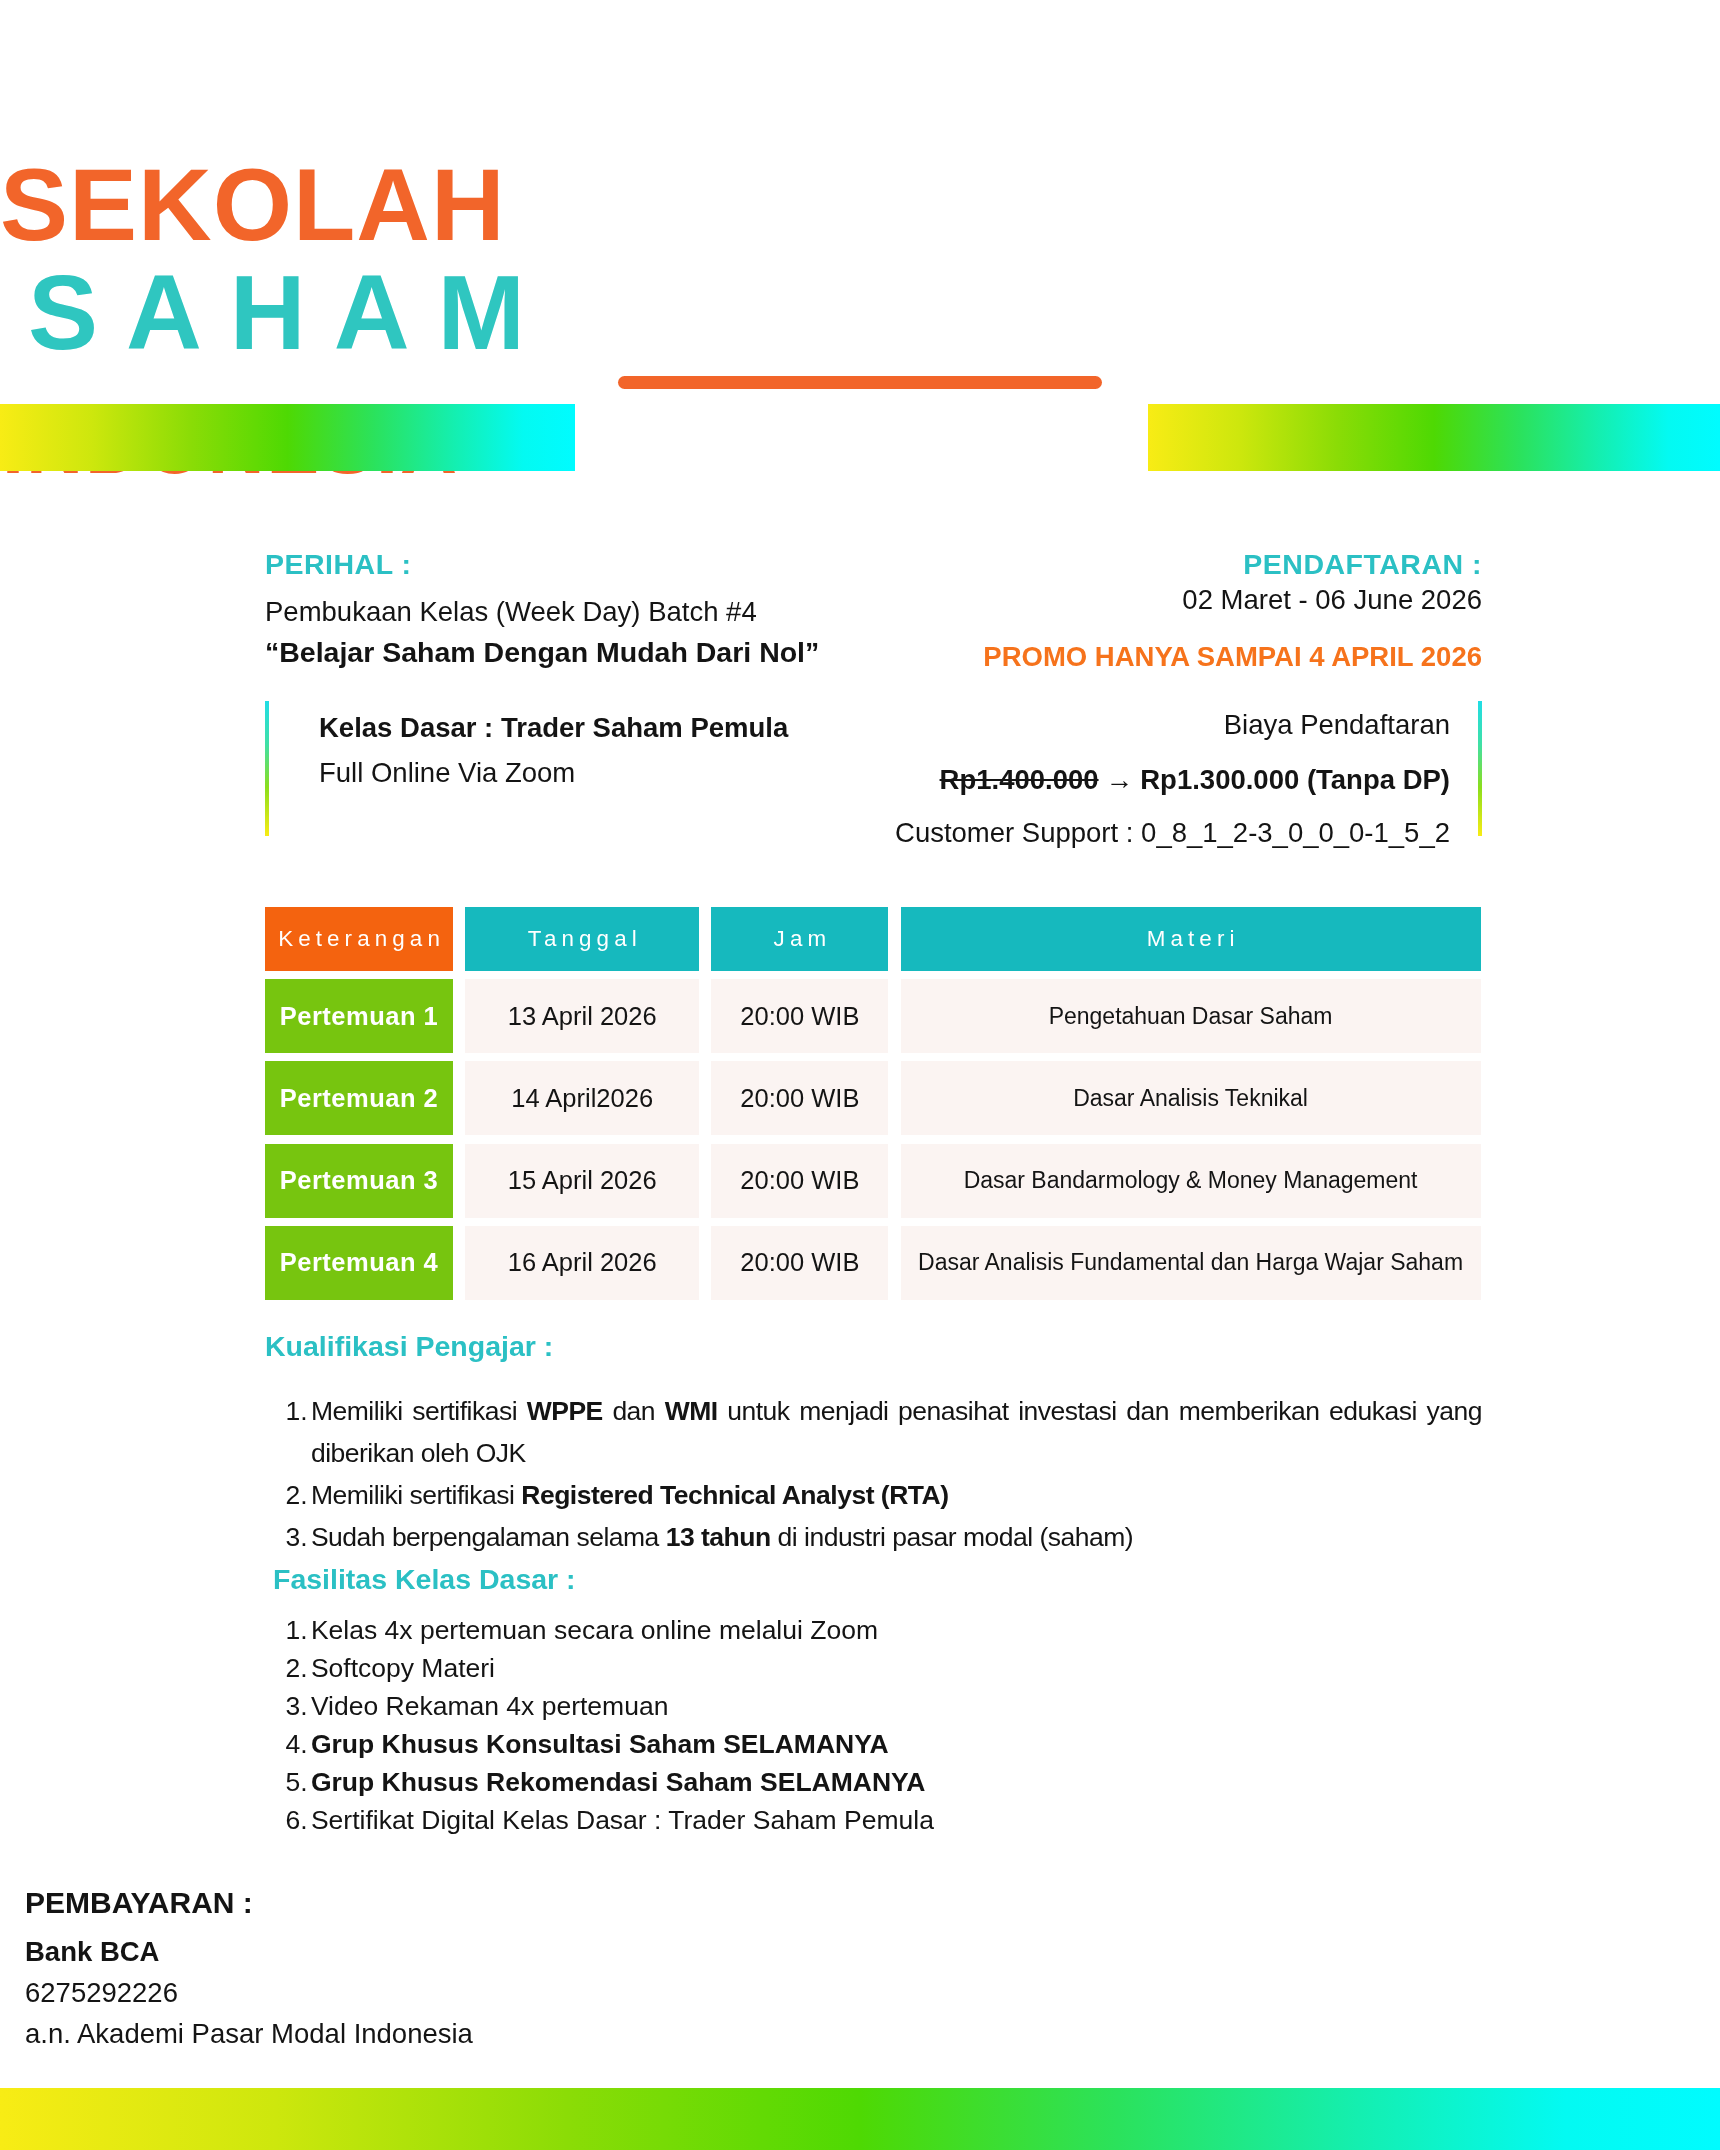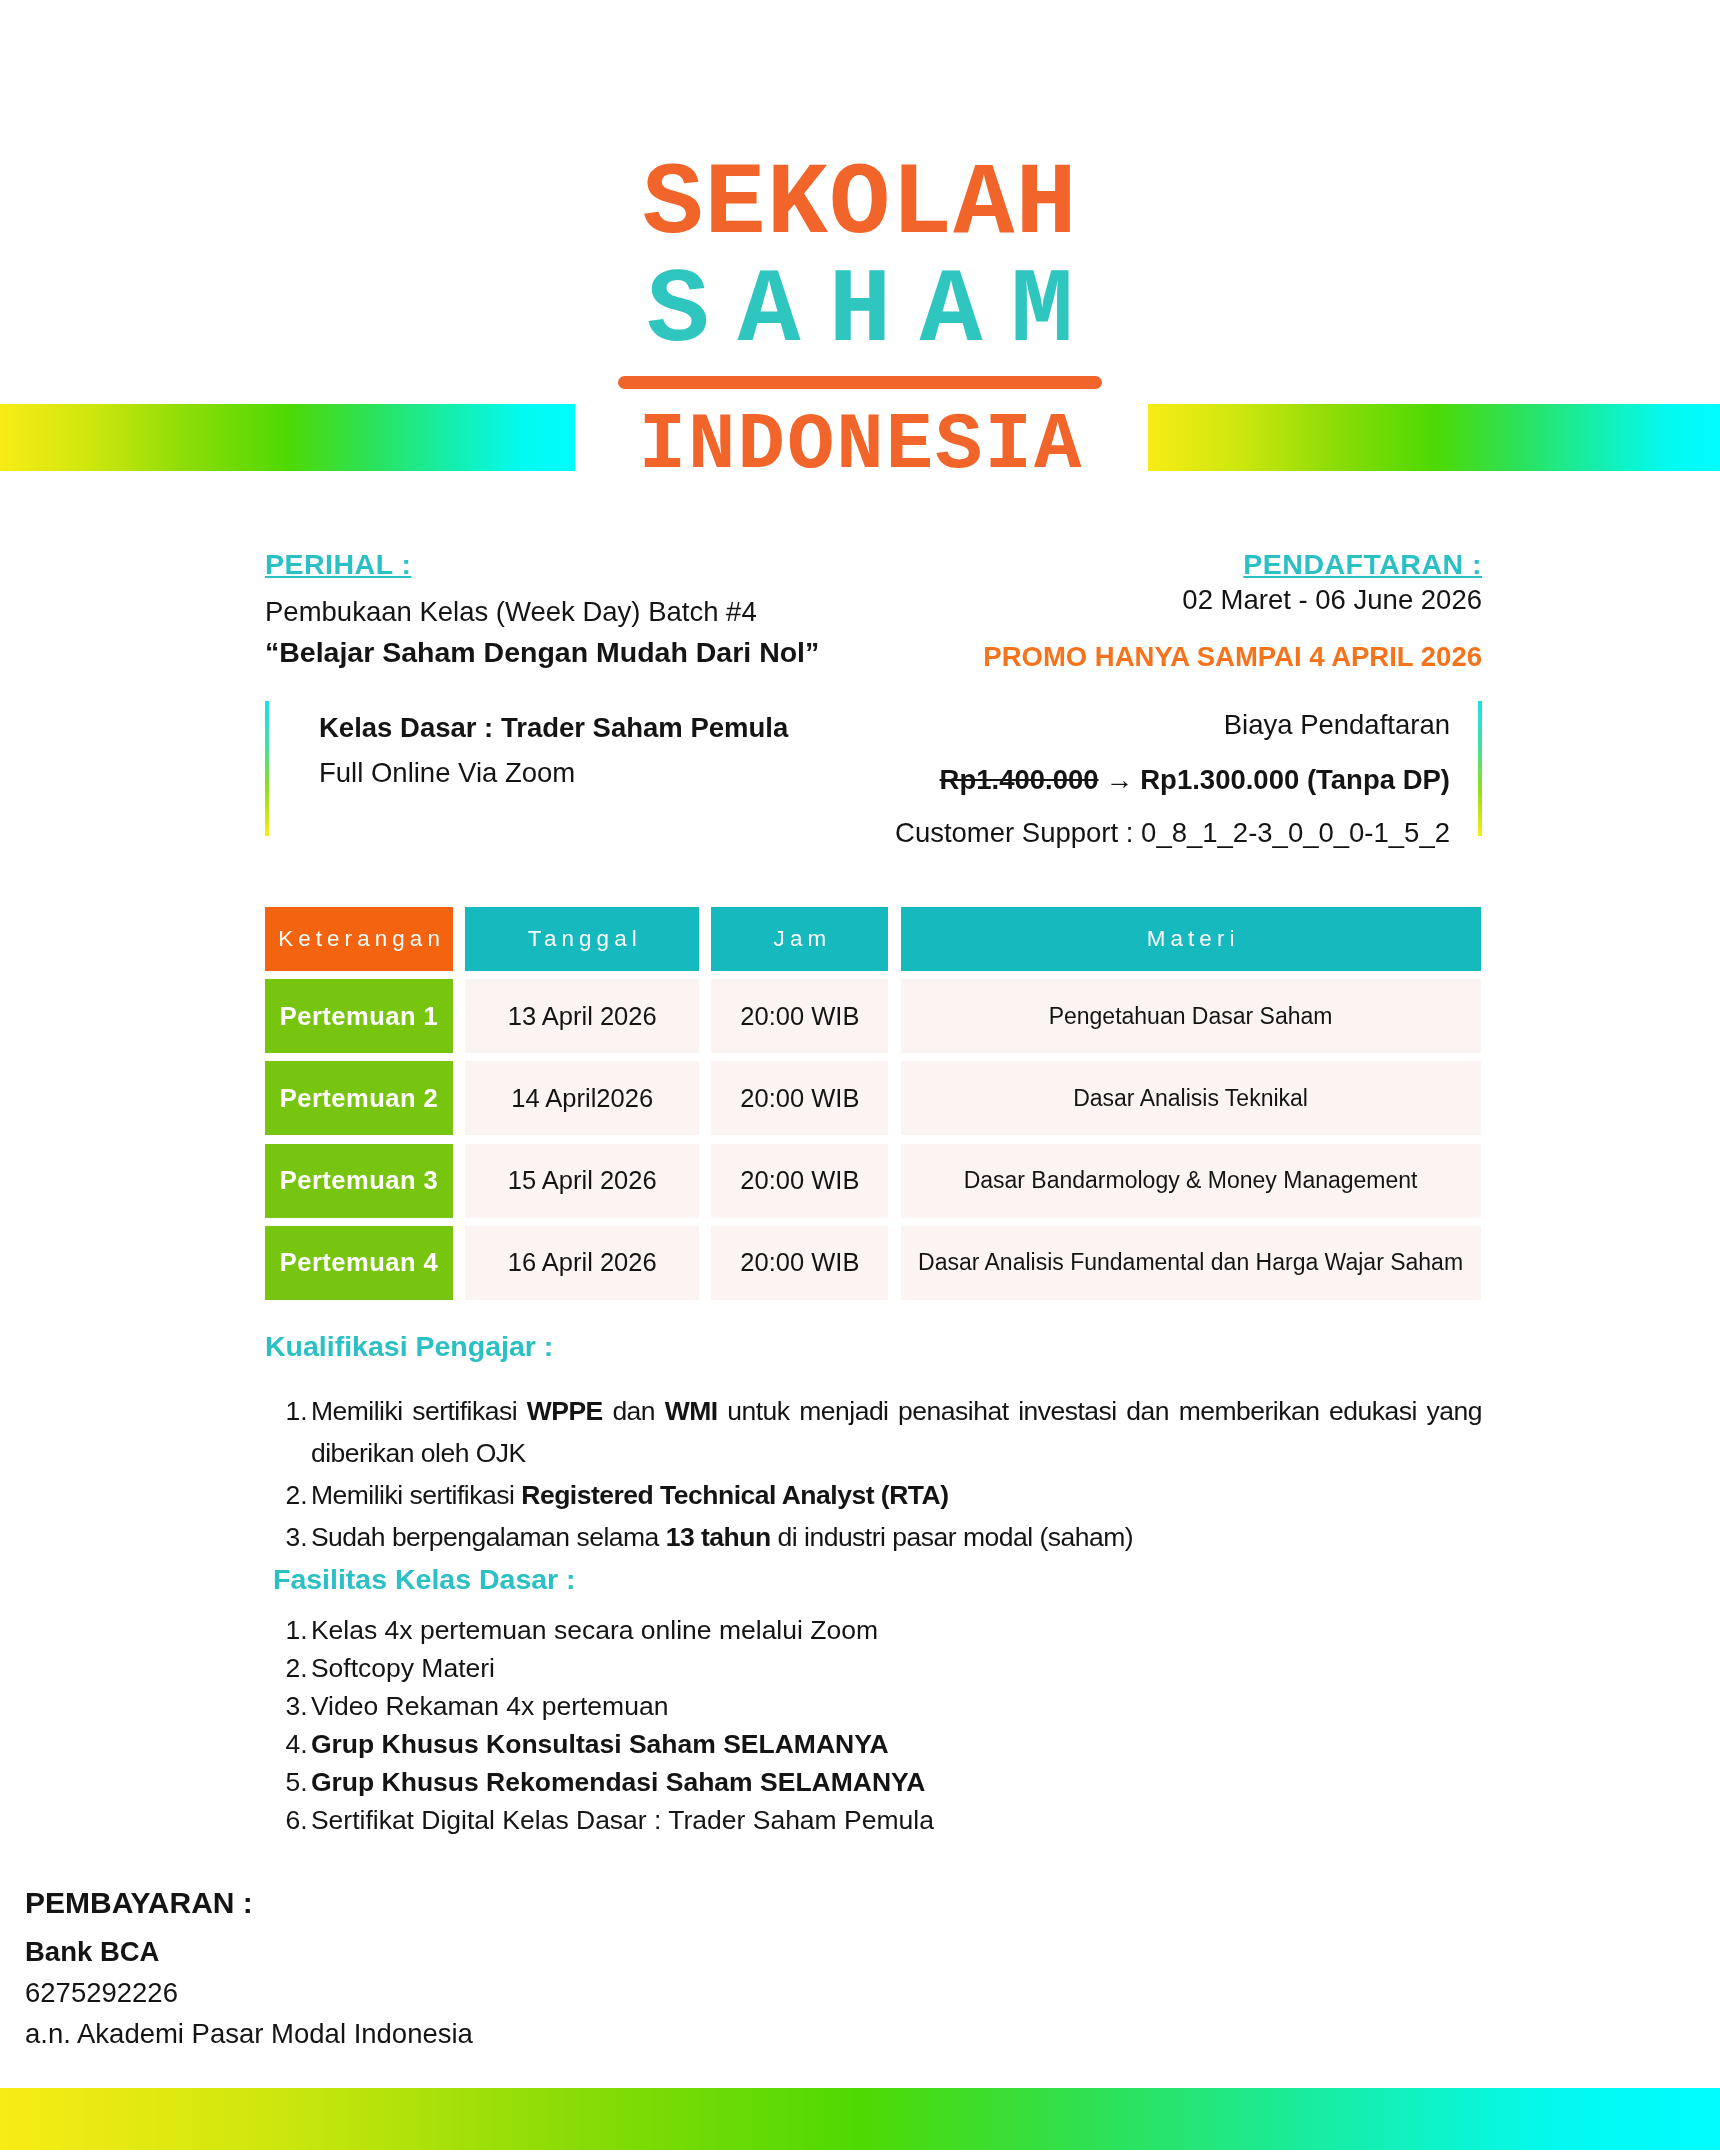--- a/index.html
+++ b/index.html
@@ -14,35 +14,35 @@
     --ink:#141414;
     --grad:linear-gradient(90deg,#F8EC15 0%,#CDE70D 16%,#8BDC06 33%,#4ED903 50%,#2BE25C 65%,#14EFB0 79%,#03FAF2 91%,#00FCFF 100%);
     --vline:linear-gradient(180deg,#20DDE6 0%,#3FE0A6 32%,#8BDE1C 64%,#F8EC15 100%);
   }
   *{box-sizing:border-box;margin:0;padding:0;}
   html,body{width:1720px;height:2151px;overflow:hidden;}
   body{position:relative;background:#ffffff;color:var(--ink);
        font-family:"Liberation Sans",sans-serif;}
 
   
-  .logo{position:absolute;top:153px;left:0;width:100%;text-align:center;font-family:Liberation Mono, monospace;}
+  .logo{position:absolute;top:153px;left:0;width:100%;text-align:left;}
   .logo .l1{font-size:102px;line-height:105px;font-weight:800;letter-spacing:1px;color:var(--orange);}
   .logo .l2{font-size:105px;line-height:110px;font-weight:800;letter-spacing:28px;padding-left:28px;color:var(--teal-logo);}
   .logo .rule{width:484px;height:13.3px;border-radius:7.1px;background:var(--orange);margin:8.2px auto 18.4px;}
   .logo .l3{font-size:79px;line-height:76px;font-weight:800;letter-spacing:2px;padding-left:2px;color:var(--orange);}
 
   
   .bar{position:absolute;top:404px;height:67px;background:var(--grad);}
   .bar.left{left:0;width:575px;}
   .bar.right{left:1148px;width:572px;}
   .footer-bar{position:absolute;top:2088px;left:0;width:100%;height:62px;background:var(--grad);}
 
   
   .info-row{position:absolute;top:548px;left:265px;width:1217px;display:flex;justify-content:space-between;}
-  .info-row h2{font-size:28.5px;line-height:33px;font-weight:700;color:var(--teal-head);letter-spacing:0.5px;text-decoration:underline;}
+  .info-row h2{font-size:28.5px;line-height:33px;font-weight:700;color:var(--teal-head);letter-spacing:0.5px;}
   .perihal{width:714px;}
   .perihal .line1{margin-top:10.2px;font-size:27.5px;line-height:41px;}
   .perihal .quote{font-size:28.5px;line-height:41px;font-weight:700;}
   .pend{width:500px;text-align:right;}
   .pend .period{margin-top:3.1px;font-size:27.5px;line-height:31px;}
   .pend .promo{margin-top:25.5px;font-size:27.5px;line-height:32px;font-weight:700;color:var(--promo);}
 
   
   .detail-row{position:absolute;top:701px;left:265px;width:1217px;height:135px;display:flex;justify-content:space-between;}
   .kelas{position:relative;width:586px;padding:10.2px 0 0 54px;}

